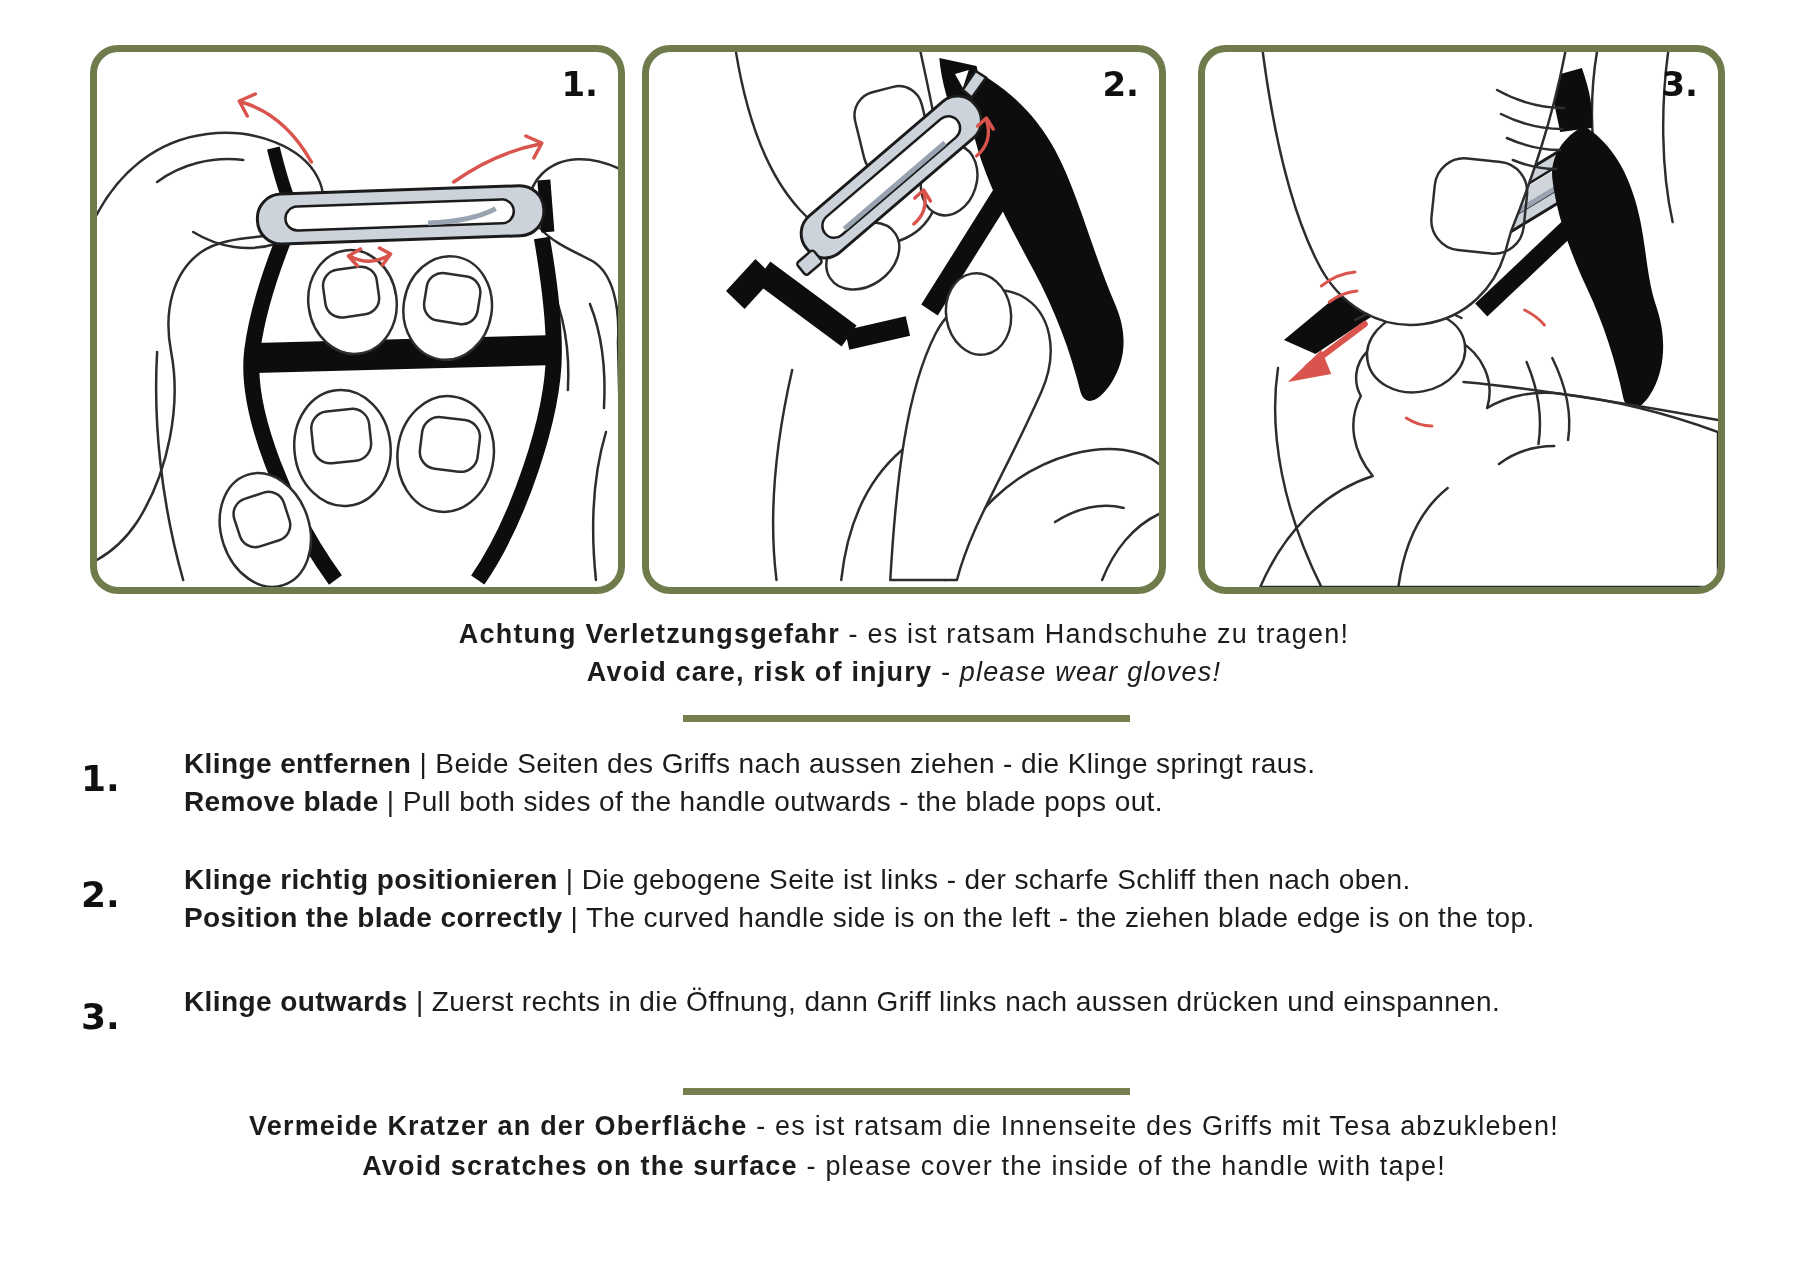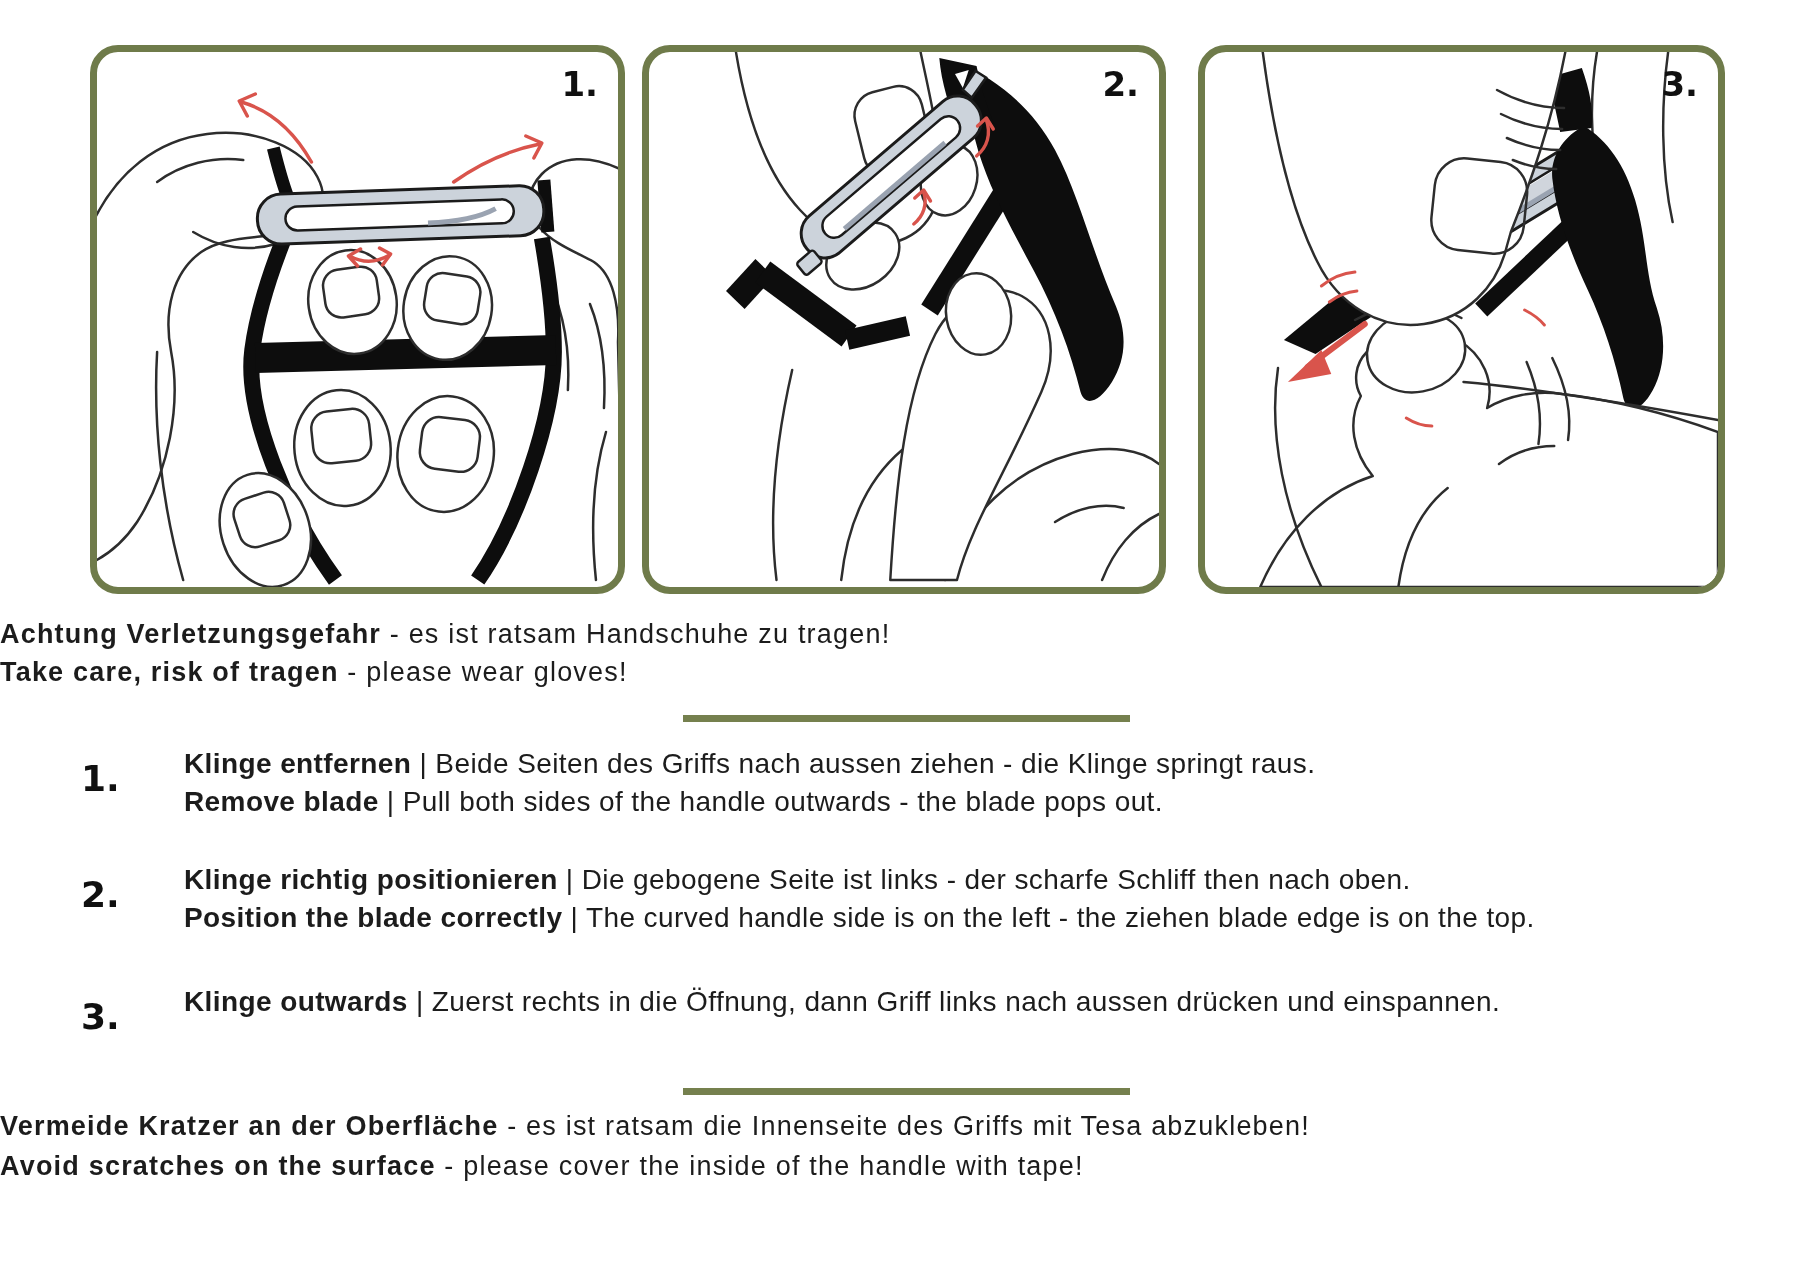--- a/index.html
+++ b/index.html
@@ -15,21 +15,21 @@
   .page{position:relative;width:1808px;height:1262px;overflow:hidden;background:#fff;}
 
   
   .panel{position:absolute;top:45px;height:549px;box-sizing:border-box;
          border:7px solid var(--olive);border-radius:28px;background:#fff;overflow:hidden;}
   .panel svg{position:absolute;left:0;top:0;width:100%;height:100%;}
   .panel-label{position:absolute;top:12px;right:20px;z-index:3;
                font-family:"DejaVu Sans",sans-serif;font-weight:800;font-size:34px;color:#101010;}
 
   
-  .centerline{position:absolute;left:0;width:1808px;
+  .centerline{position:absolute;left:0;width:1808px;text-align:center;
               font-size:27px;line-height:38px;letter-spacing:1.2px;white-space:nowrap;}
   .b{font-weight:bold;}
 
   
   .divider{position:absolute;left:683px;width:447px;height:7px;background:var(--divider);}
 
   
   .step{position:absolute;left:81px;display:flex;align-items:flex-start;}
   .step-number{width:103px;font-family:"DejaVu Sans",sans-serif;
                font-size:36px;font-weight:800;color:#101010;padding-top:16px;line-height:1;}
@@ -222,21 +222,21 @@
         <path d="M 324,258 C 332,262 339,267 344,273"></path>
         <path d="M 204,366 C 212,371 221,374 230,374"></path>
       </g>
     </svg>
   </div>
 
   <div class="centerline" style="top:615px;">
     <span class="b">Achtung Verletzungsgefahr</span><span> - es ist ratsam Handschuhe zu tragen!</span>
   </div>
   <div class="centerline b" style="top:653px;">
-    <span class="b">Take care, risk of tragen</span><span style="font-weight:normal;"> - please wear gloves!</span>
+    <span class="b">Avoid care, risk of injury</span><span style="font-weight:normal;font-style:italic;"> - please wear gloves!</span>
   </div>
 
   <div class="divider" style="top:715px;"></div>
 
   <div class="step" style="top:745px;">
     <div class="step-number">1.</div>
     <div class="step-text">
       <div><span class="b">Klinge entfernen</span><span> | Beide Seiten des Griffs nach aussen ziehen - die Klinge springt raus.</span></div>
       <div><span class="b">Remove blade</span><span> | Pull both sides of the handle outwards - the blade pops out.</span></div>
     </div>

